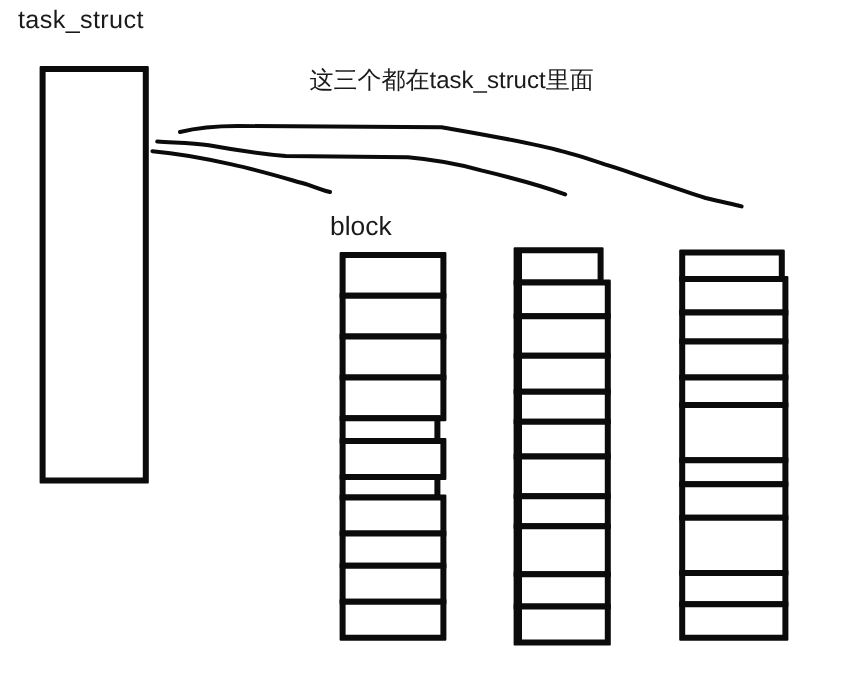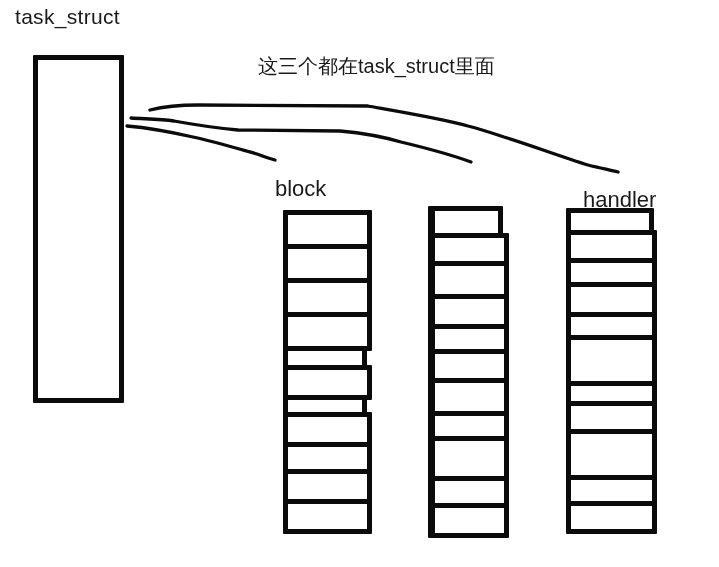--- a/index.html
+++ b/index.html
@@ -110,21 +110,20 @@
         <div class="cell" style="height: 38px; margin-top: -5px; border-left-width: 7px;"></div>
         <div class="cell" style="height: 35px; margin-top: -5px; border-left-width: 7px;"></div>
         <div class="cell" style="height: 30px; margin-top: -5px; border-left-width: 7px;"></div>
         <div class="cell" style="height: 34px; margin-top: -5px; border-left-width: 7px;"></div>
         <div class="cell" style="height: 38px; margin-top: -5px; border-left-width: 7px;"></div>
         <div class="cell" style="height: 30px; margin-top: -5px; border-left-width: 7px;"></div>
         <div class="cell" style="height: 45px; margin-top: -5px; border-left-width: 7px;"></div>
         <div class="cell" style="height: 32px; margin-top: -5px; border-left-width: 7px;"></div>
         <div class="cell" style="height: 35px; margin-top: -5px; border-left-width: 7px;"></div>
       </div>
-      <div class="stack-label" style="left: 583px; top: 187px;">handler</div>
       <div class="stack" style="left: 566px; top: 208px; width: 91px;">
         <div class="cell" style="height: 27px; width: calc(100% - 3px);"></div>
         <div class="cell" style="height: 33px; margin-top: -5px;"></div>
         <div class="cell" style="height: 29px; margin-top: -5px;"></div>
         <div class="cell" style="height: 35px; margin-top: -5px;"></div>
         <div class="cell" style="height: 28px; margin-top: -5px;"></div>
         <div class="cell" style="height: 51px; margin-top: -5px;"></div>
         <div class="cell" style="height: 25px; margin-top: -5px;"></div>
         <div class="cell" style="height: 33px; margin-top: -5px;"></div>
         <div class="cell" style="height: 51px; margin-top: -5px;"></div>

